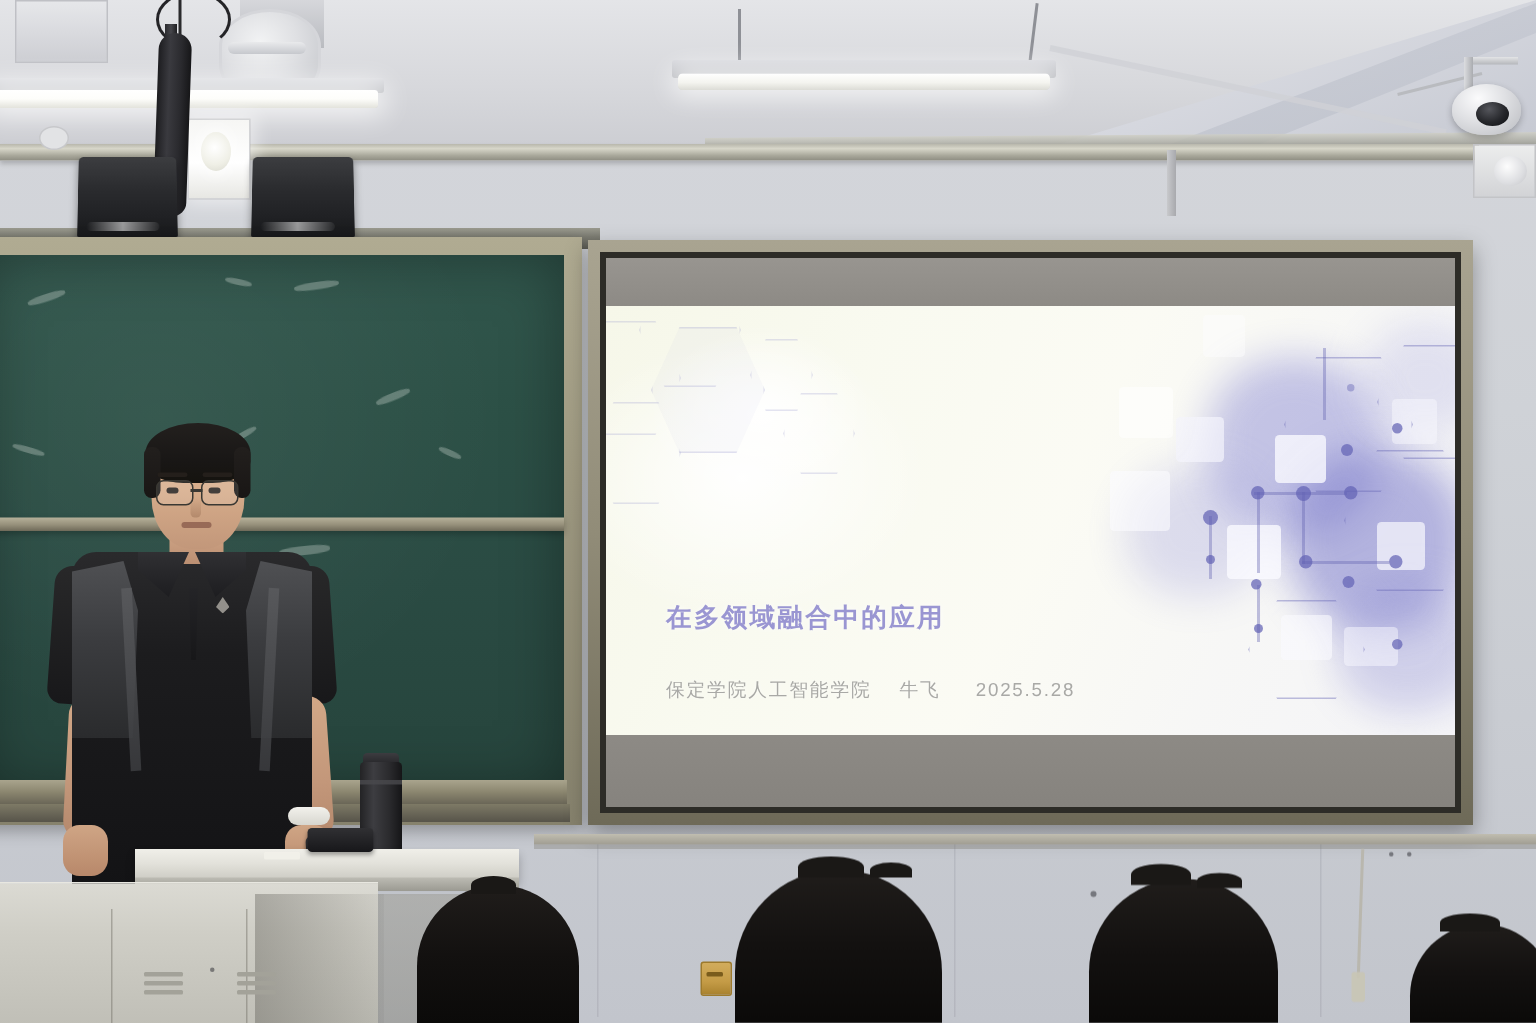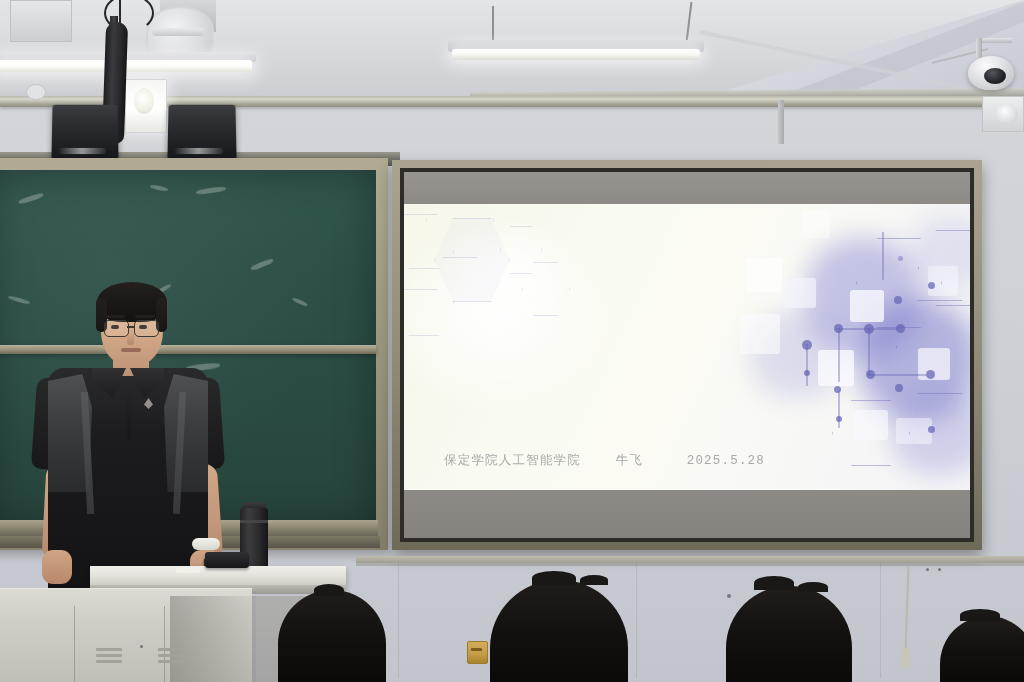--- a/index.html
+++ b/index.html
@@ -310,21 +310,20 @@
     position:absolute;left:40px;top:196px;
     font-size:17px;font-weight:bold;letter-spacing:1.6px;
     color:#9a96d2;
     text-shadow:0 0 4px rgba(255,255,255,.8);
   }
   .slide-meta{
     position:absolute;left:40px;top:248px;
     font-size:12.5px;letter-spacing:1.2px;color:#a9a9a6;
     white-space:pre;
     text-shadow:0 0 3px rgba(255,255,255,.7);
-    font-family:Liberation Mono, monospace;
   }
 
   
   .person{position:absolute;left:18px;top:282px;width:225px;height:312px;}
   .neck{
     position:absolute;left:95px;top:66px;width:36px;height:28px;
     background:linear-gradient(180deg,#d5ab8c,#bb8f72);border-radius:6px;
   }
   .head{
     position:absolute;left:83px;top:6px;width:62px;height:78px;
@@ -647,20 +646,21 @@
         <div class="ndot" style="left:155px;top:180px;width:8px;height:8px;"></div>
         <div class="ndot" style="left:64px;top:166px;width:6px;height:6px;"></div>
         <div class="ndot" style="left:94px;top:182px;width:7px;height:7px;"></div>
         <div class="ndot" style="left:154px;top:92px;width:8px;height:8px;"></div>
         <div class="ndot" style="left:188px;top:78px;width:7px;height:7px;"></div>
         <div class="ndot" style="left:188px;top:222px;width:7px;height:7px;"></div>
         <div class="ndot" style="left:96px;top:212px;width:6px;height:6px;"></div>
         <div class="ndot" style="left:158px;top:52px;width:5px;height:5px;opacity:.6;"></div>
       </div>
 
+      <div class="slide-sub">在多领域融合中的应用</div>
       <div class="slide-meta">保定学院人工智能学院    牛飞     2025.5.28</div>
     </div>
   </div>
 
   <div class="person">
     <div class="sleeve l"></div>
     <div class="sleeve r"></div>
     <div class="arm l"></div>
     <div class="arm r"></div>
     <div class="torso"></div>

